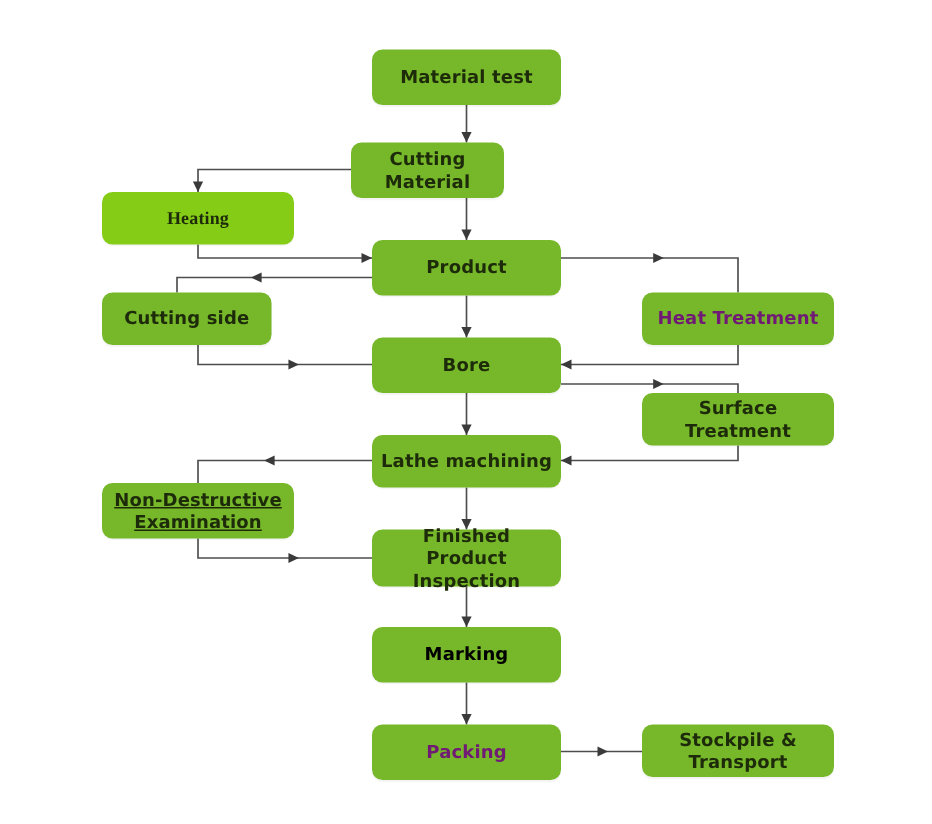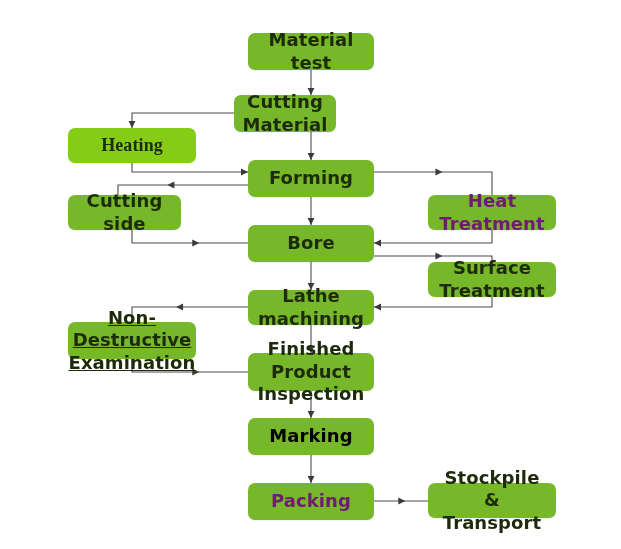--- a/index.html
+++ b/index.html
@@ -29,21 +29,21 @@
   .node {
     position: absolute;
     box-sizing: border-box;
     background: #76b82a;
     border-radius: 7px;
     color: #1d2b0a;
     display: flex;
     align-items: center;
     justify-content: center;
     text-align: center;
-    font-size: 18px;
+    font-size: 12px;
     font-weight: 700;
     letter-spacing: 0.1px;
     line-height: 1.25;
     padding: 2px 6px;
     box-shadow: 0 1px 1px rgba(0,0,0,0.05);
   }
   .node span {
     display: block;
     white-space: pre-line;
   }
@@ -106,21 +106,21 @@
       <div class="node" style="left: 248px; top: 33px; width: 126px; height: 37px; background: rgb(118, 184, 42); color: rgb(29, 43, 10);">
         <span>Material test</span>
       </div>
       <div class="node" style="left: 234px; top: 95px; width: 102px; height: 37px; background: rgb(118, 184, 42); color: rgb(29, 43, 10);">
         <span>Cutting Material</span>
       </div>
       <div class="node" style="left: 68px; top: 128px; width: 128px; height: 35px; background: #84cc16; color: rgb(29, 43, 10); font-family: Liberation Serif, serif;">
         <span>Heating</span>
       </div>
       <div class="node" style="left: 248px; top: 160px; width: 126px; height: 37px; background: rgb(118, 184, 42); color: rgb(29, 43, 10);">
-        <span>Forming</span>
+        <span>Product</span>
       </div>
       <div class="node" style="left: 68px; top: 195px; width: 113px; height: 35px; background: rgb(118, 184, 42); color: rgb(29, 43, 10);">
         <span>Cutting side</span>
       </div>
       <div class="node" style="left: 428px; top: 195px; width: 128px; height: 35px; background: rgb(118, 184, 42); color: #701a75;">
         <span>Heat Treatment</span>
       </div>
       <div class="node" style="left: 248px; top: 225px; width: 126px; height: 37px; background: rgb(118, 184, 42); color: rgb(29, 43, 10);">
         <span>Bore</span>
       </div>

